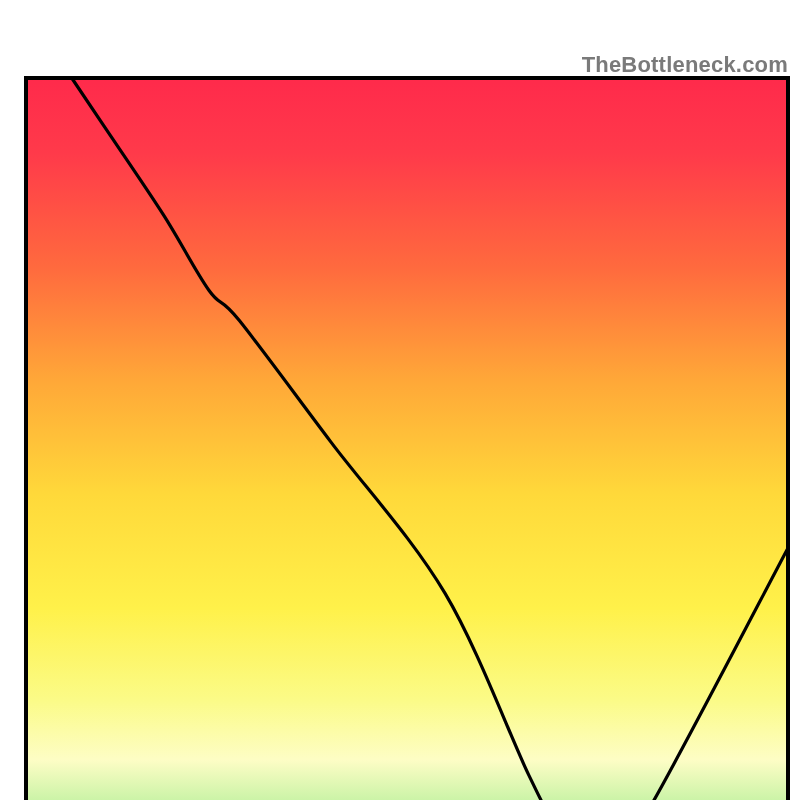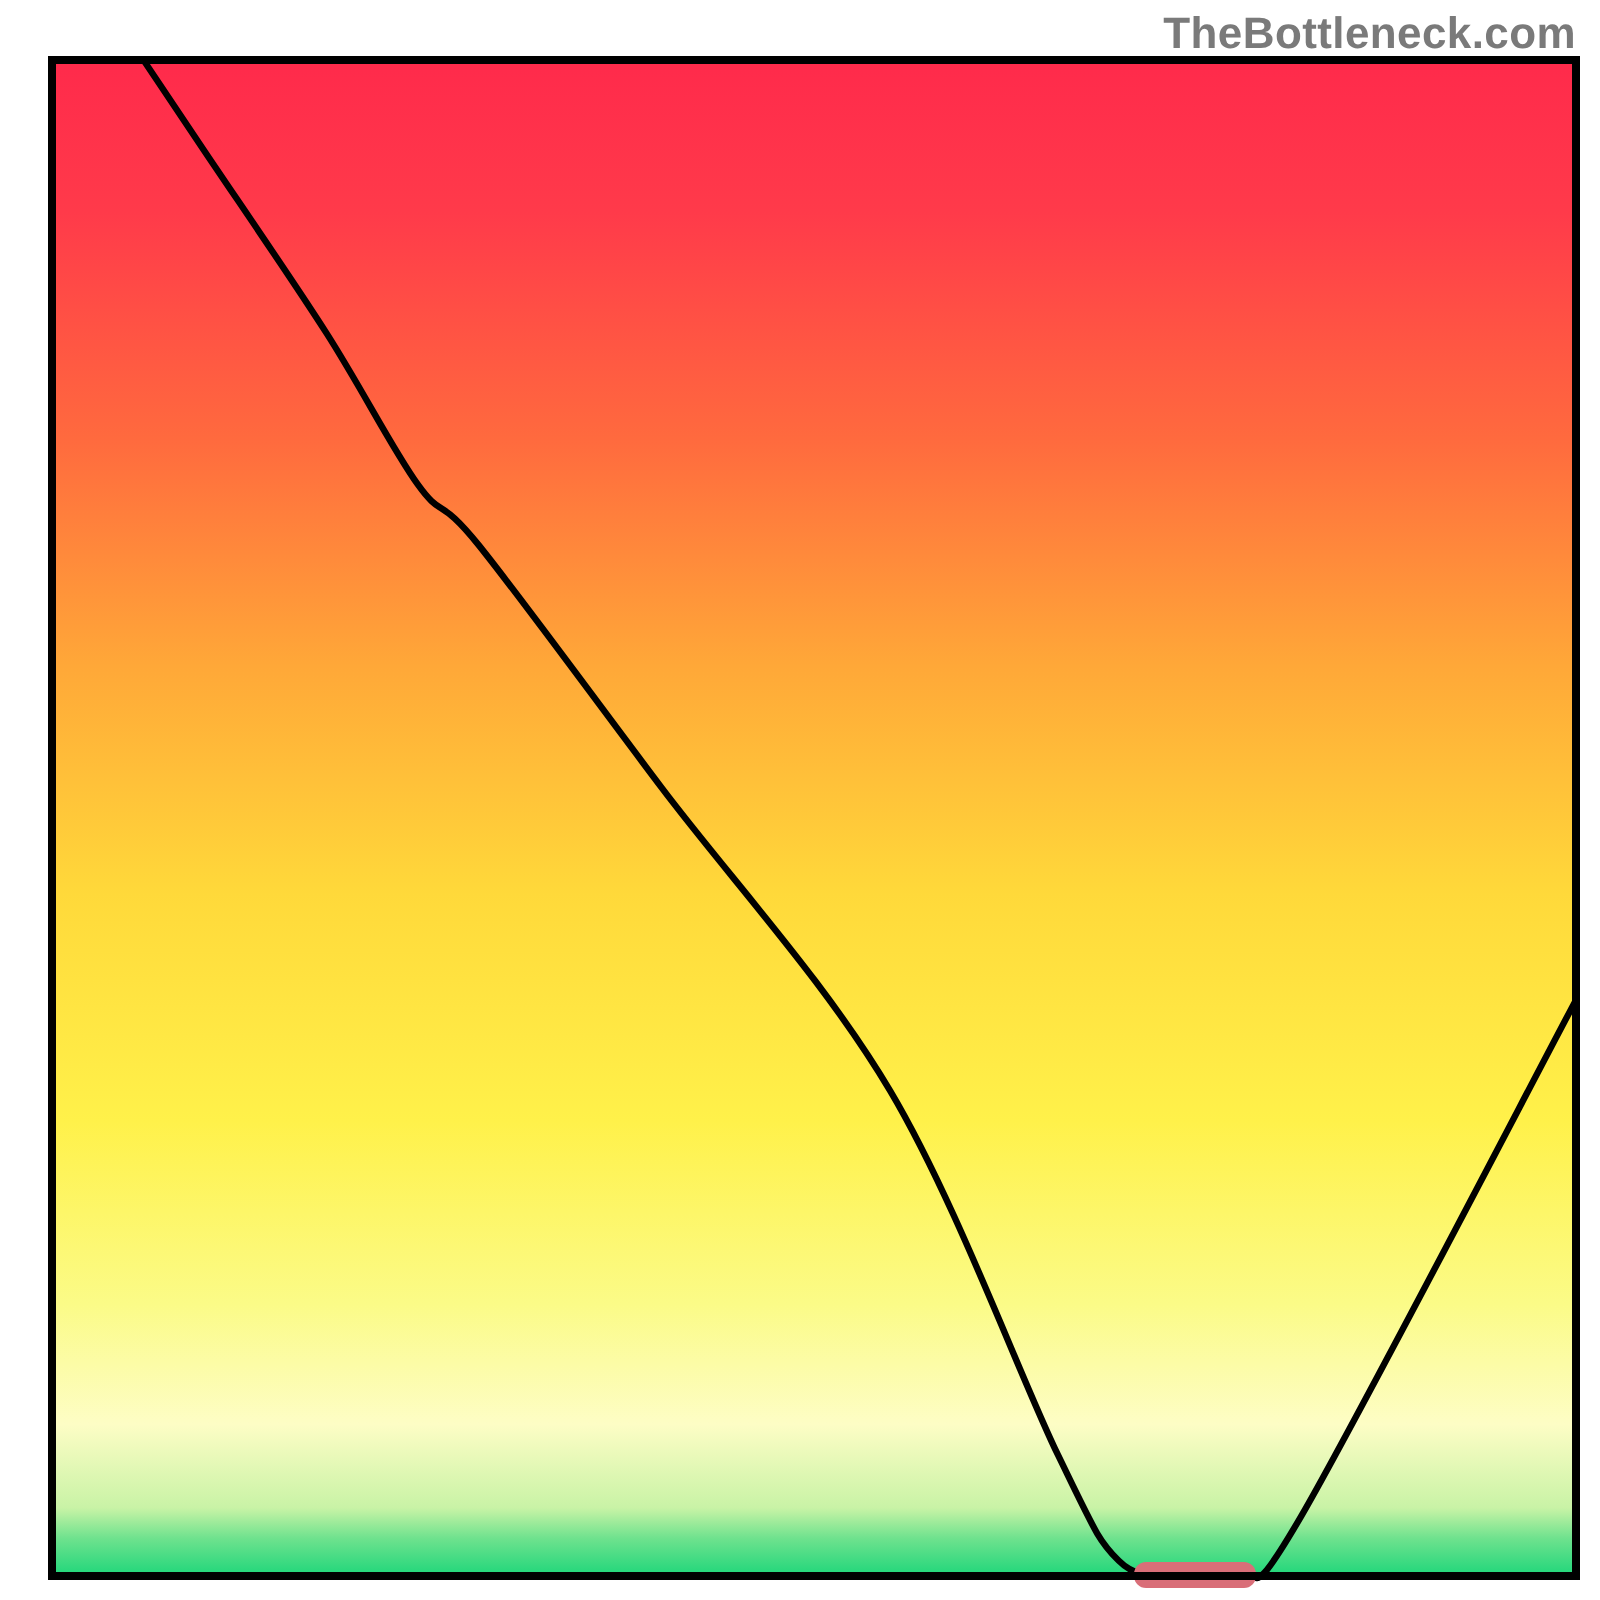--- a/index.html
+++ b/index.html
@@ -7,20 +7,21 @@
     padding: 0;
     width: 800px;
     height: 800px;
     background: #ffffff;
     font-family: Arial, sans-serif;
   }
   .container {
     position: relative;
     width: 800px;
     height: 652px;
+    margin-top: 48px;
   }
   .watermark {
     position: absolute;
     top: 4px;
     right: 12px;
     font-size: 22px;
     font-weight: 600;
     color: #7a7a7a;
     letter-spacing: 0.2px;
     z-index: 10;

